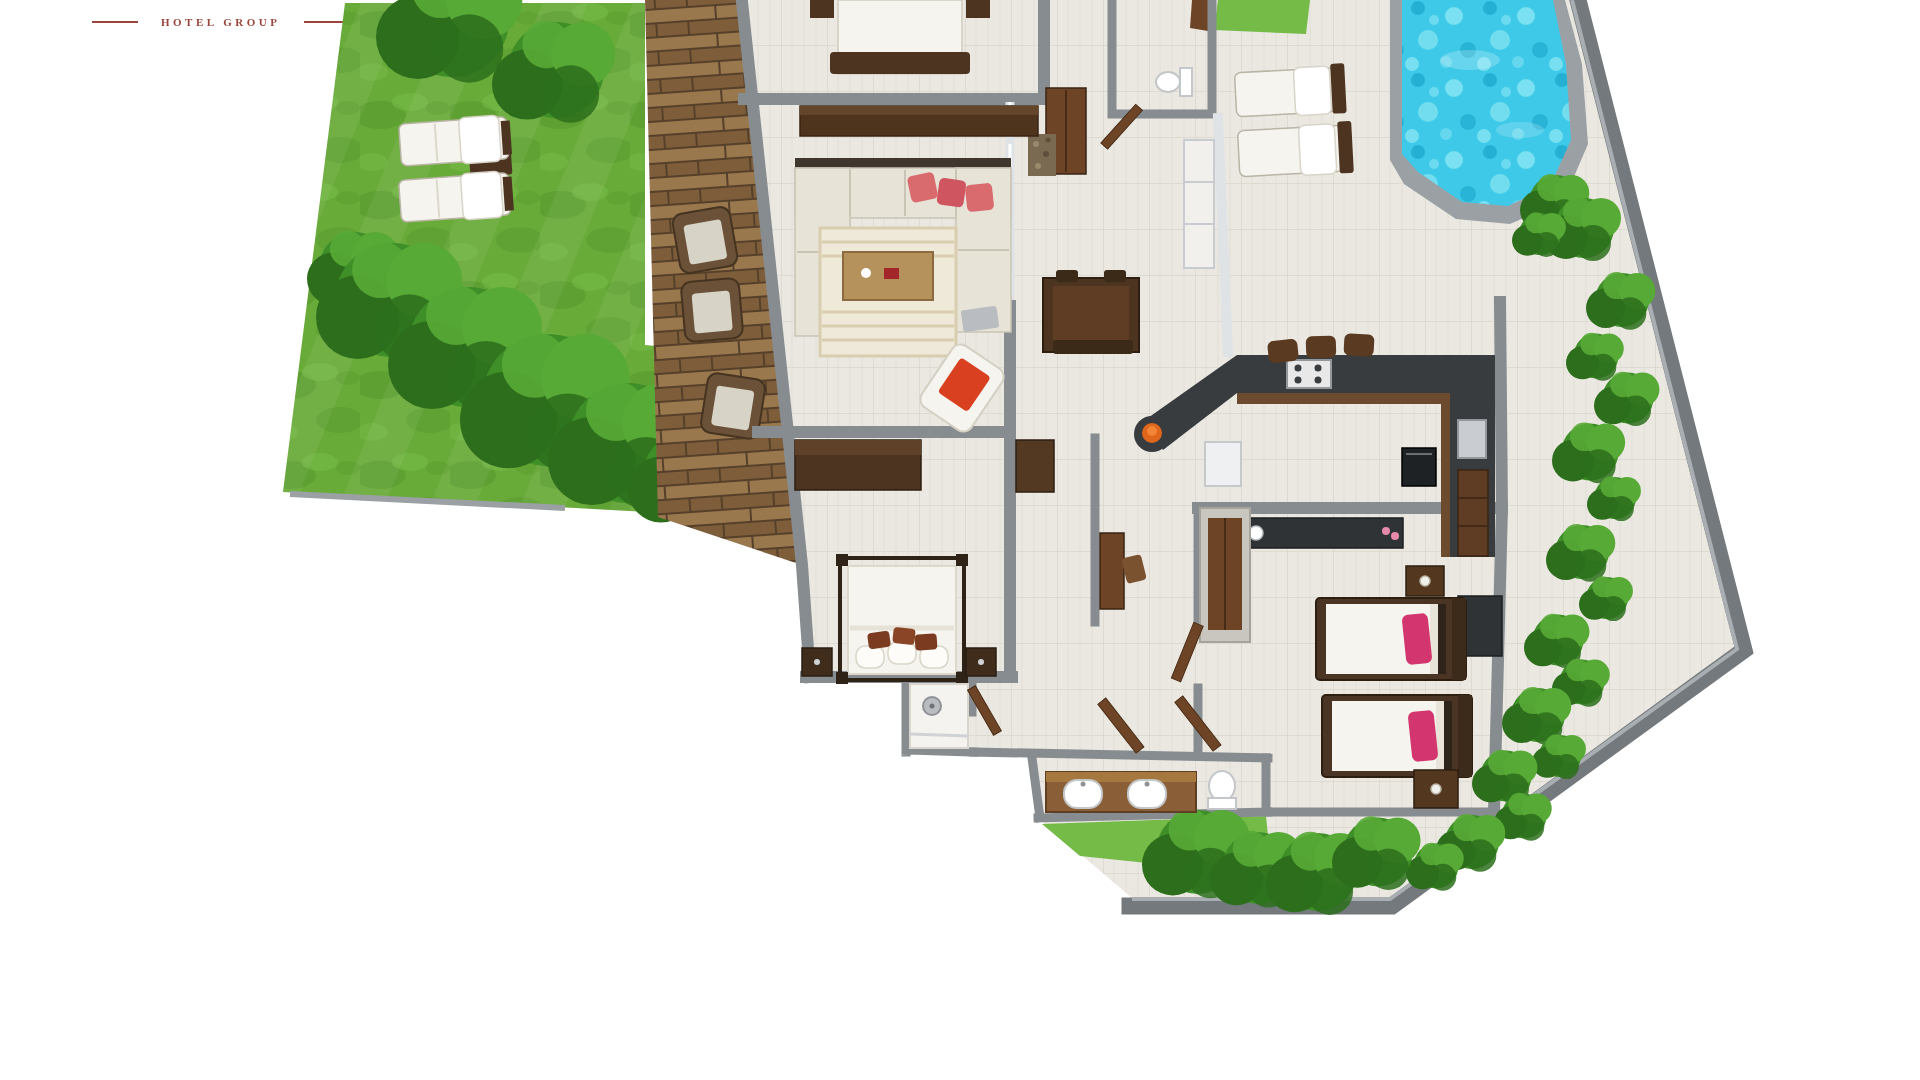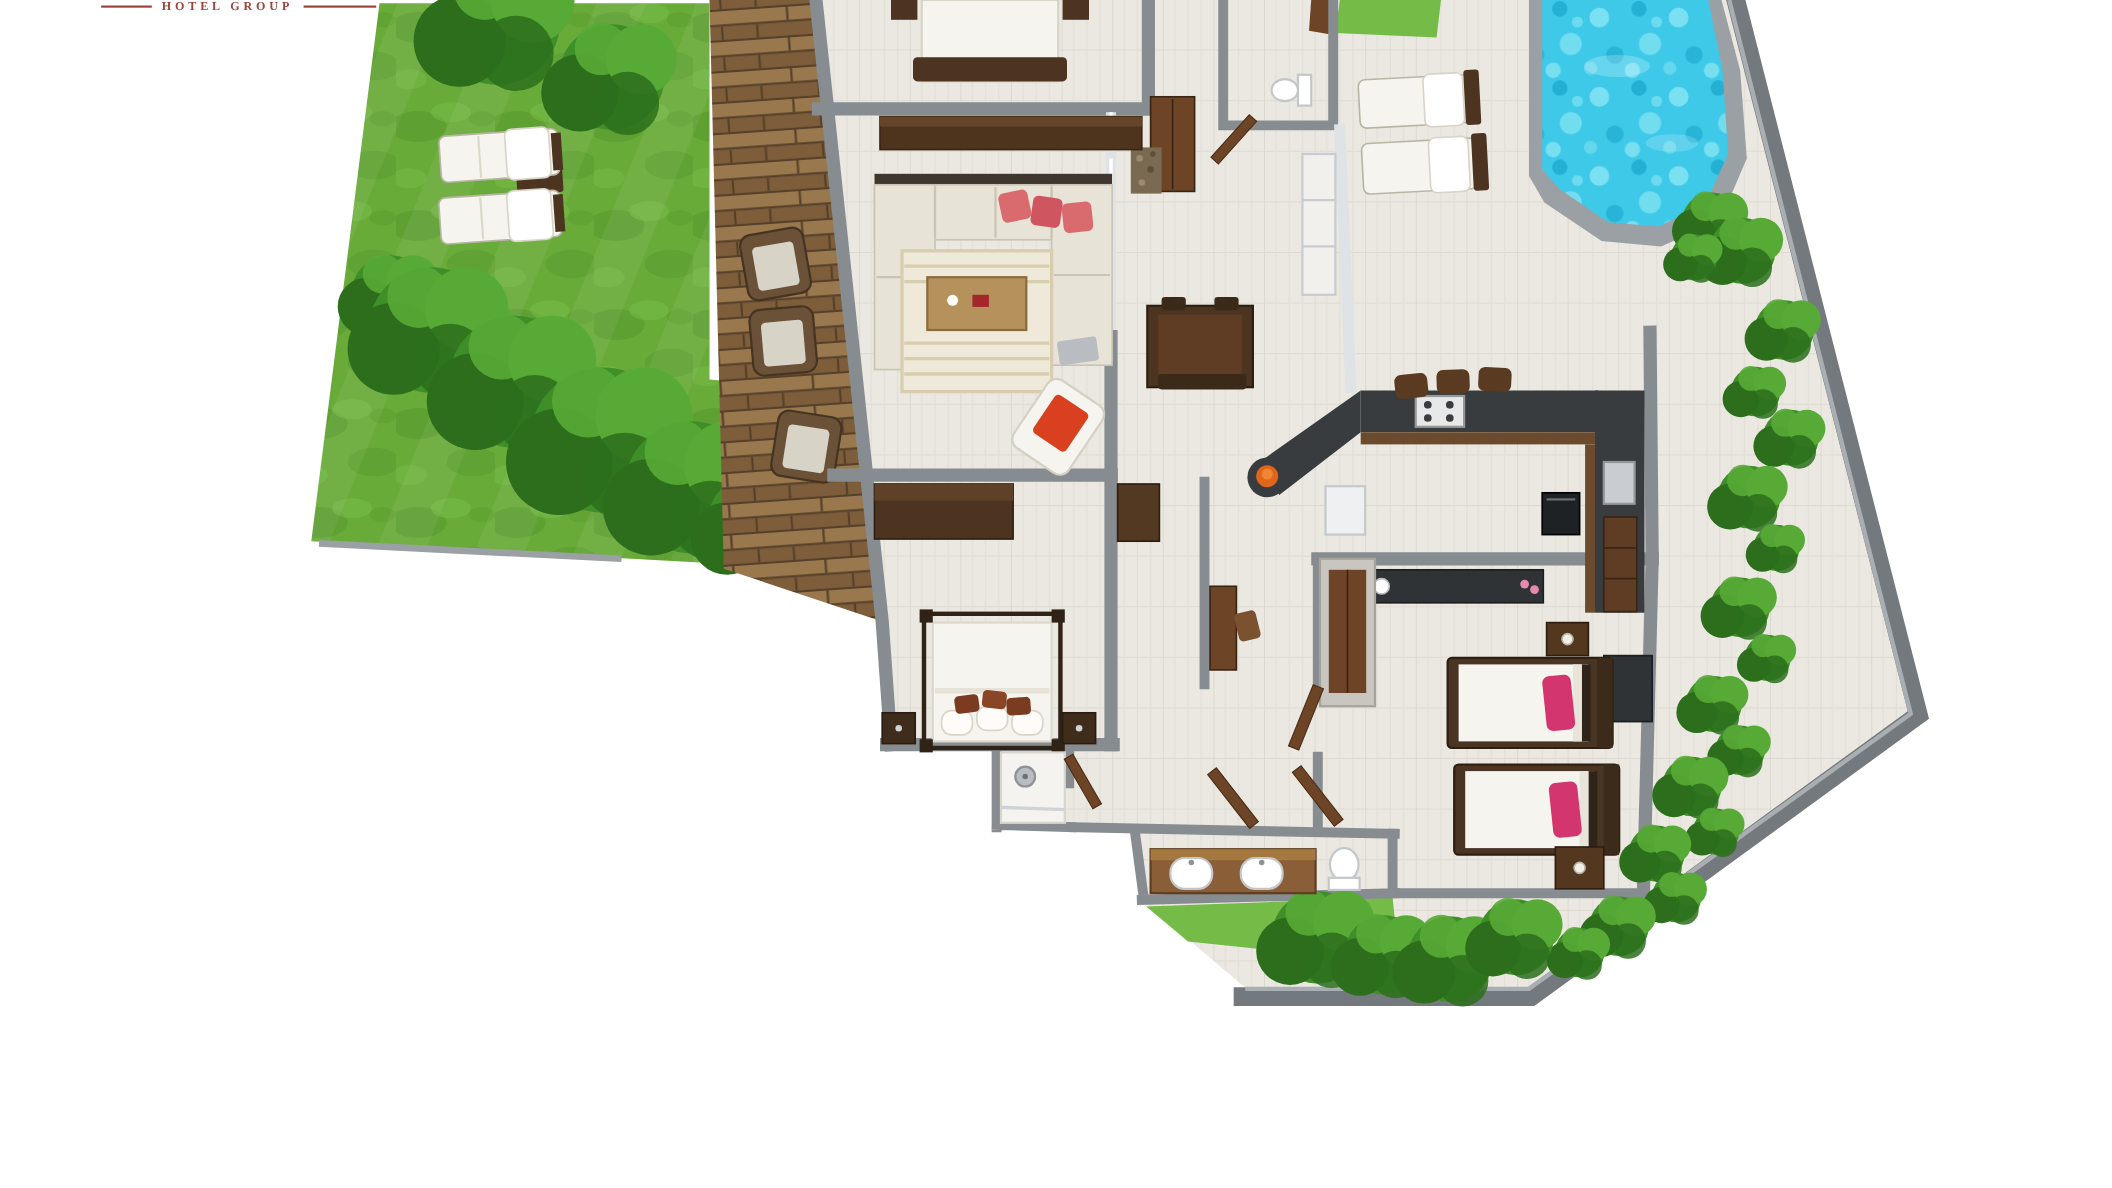--- a/index.html
+++ b/index.html
@@ -1,19 +1,19 @@
 <!DOCTYPE html>
 <html style="--p-page_bg: #ffffff; --p-logo: #9a453b; --p-lawn_base: #69ab39; --p-lawn_dark: #55962c; --p-lawn_light: #78bd49; --p-grass_patch: #74bb47; --p-fol_dark: #2c6e1b; --p-fol_mid: #3e8f28; --p-fol_light: #58aa36; --p-deck_base: #8f6e46; --p-deck_light: #9a784e; --p-deck_dark: #7e5e3a; --p-deck_gap: #56402a; --p-tile_base: #eae8e1; --p-tile_line: #d9d6cc; --p-tile_line2: #e2dfd7; --p-wall: #878c90; --p-wall_dark: #74797d; --p-wall_light: #a9aeb2; --p-glass: #dfe3e6; --p-water: #3ec9e9; --p-water_light: #8ae6f4; --p-water_dark: #18a6c9; --p-pool_edge: #9aa0a4; --p-sofa: #e7e3d6; --p-sofa_dark: #3f372e; --p-pillow: #d96b6f; --p-rug: #efe9da; --p-rug_stripe: #d9cdb0; --p-wood_dark: #4c3421; --p-wood_mid: #6e4427; --p-wood_light: #b5915c; --p-counter: #383c3f; --p-white_furn: #f6f4ee; --p-pink: #d3356e; --p-orange: #e0661c; --p-red: #d8401f; --p-steel: #c9ccd0; --p-vanity: #8a5f38;"><head>
 <meta charset="utf-8">
 <style>
   html,body{margin:0;padding:0;background:#fff;}
   .stage{position:relative;width:1920px;height:1080px;background:var(--p-page_bg,#fff);overflow:hidden;
          font-family:"Liberation Serif",serif;}
   .stage svg{position:absolute;left:0;top:0;}
-  .logo{position:absolute;left:92px;top:0;display:flex;align-items:center;gap:9px;color:var(--p-logo,#9a453b);}
+  .logo{position:absolute;left:92px;top:16px;display:flex;align-items:center;gap:23px;color:var(--p-logo,#9a453b);}
   .logo .rule{display:inline-block;height:2px;background:var(--p-logo,#9a453b);}
   .logo .rule.l{width:46px;} .logo .rule.r{width:66px;}
   .logo .logo-text{font-size:11px;letter-spacing:3.5px;font-weight:bold;white-space:nowrap;}
   
   .w   {fill:none;stroke:var(--p-wall,#878c90);stroke-width:12;stroke-linecap:square;}
   .w8  {fill:none;stroke:var(--p-wall,#878c90);stroke-width:9;stroke-linecap:square;}
   .wB  {fill:none;stroke:var(--p-wall_dark,#74797d);stroke-width:17;stroke-linecap:square;stroke-linejoin:miter;}
   .wBl {fill:none;stroke:var(--p-wall_light,#a9aeb2);stroke-width:4;}
   .wP  {fill:none;stroke:var(--p-glass,#dfe3e6);stroke-width:10;stroke-linecap:square;}
   .glass{fill:none;stroke:var(--p-glass,#dfe3e6);stroke-width:9;}

